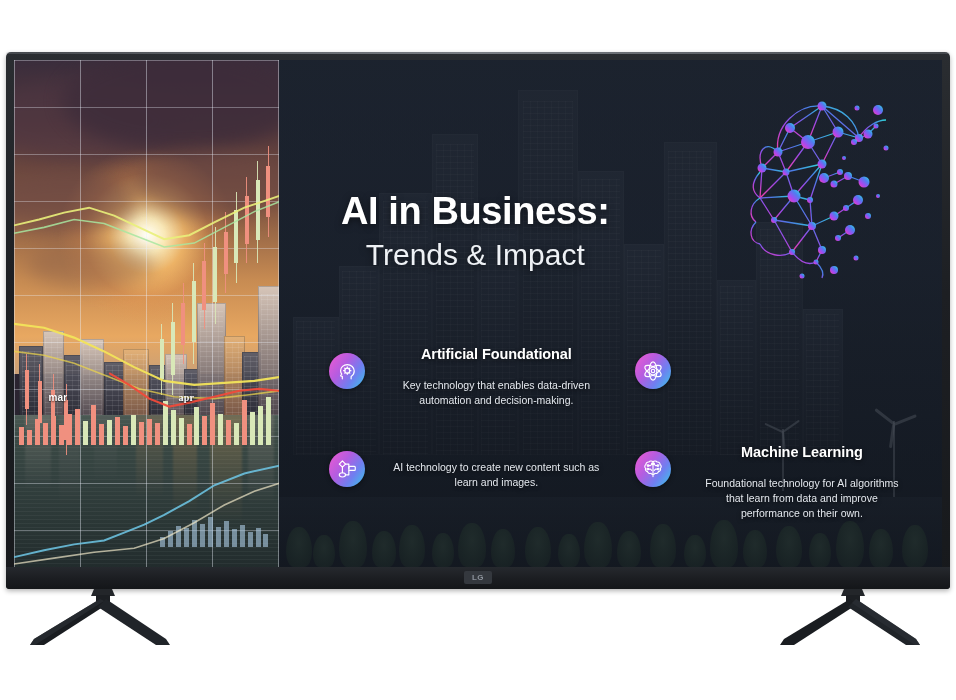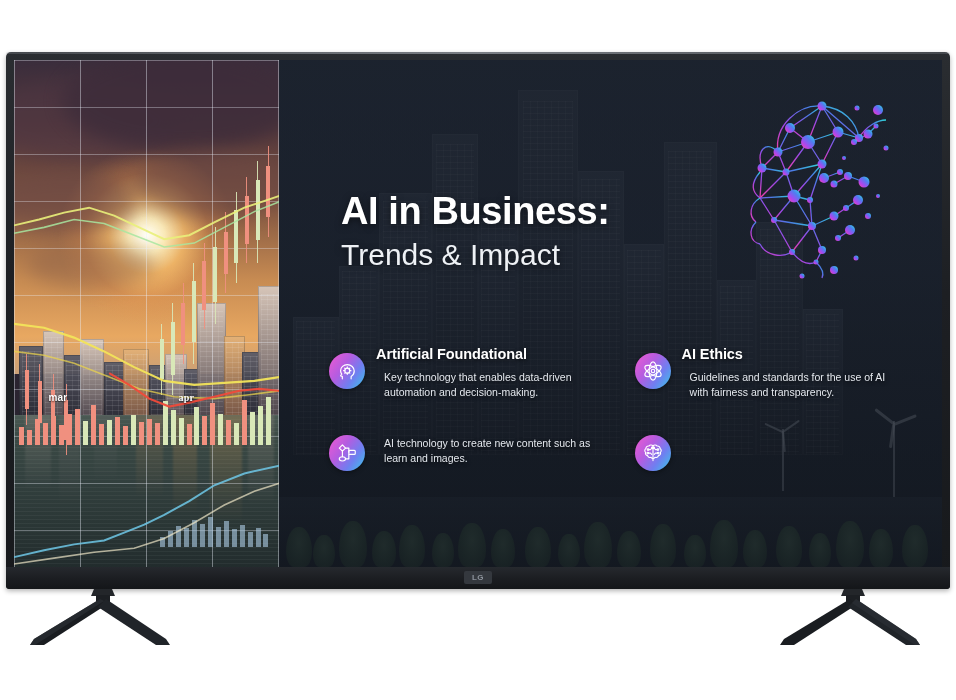--- a/index.html
+++ b/index.html
@@ -189,20 +189,21 @@
 
   svg.lp-lines { position:absolute; inset:0; width:100%; height:100%; }
 
   
   .slide {
     position: relative;
     flex: 1;
     height: 100%;
     overflow: hidden;
     background: linear-gradient(180deg, #222a38 0%, #1e2532 42%, #1a212c 70%, #151b24 100%);
+    text-align: center;
   }
 
   
   .sl-city { position:absolute; left:0; right:0; top: 6%; bottom: 22%; }
   .sbld {
     position: absolute; bottom: 0;
     background: linear-gradient(180deg, #2c3442 0%, #232a36 55%, #1b212b 100%);
     box-shadow: inset 0 0 0 1px rgba(255,255,255,.035);
   }
   .sbld::after {
@@ -286,21 +287,21 @@
     font-size: 14.5px;
     font-weight: bold;
     margin: 0 0 2px 0;
     letter-spacing: -0.1px;
     text-shadow: 0 1px 4px rgba(0,0,0,.65);
   }
   .feature-desc {
     color: #e4e8ee;
     font-size: 10.5px;
     line-height: 1.42;
-    margin: 8px;
+    margin: 16px;
     max-width: 212px;
     text-shadow: 0 1px 4px rgba(0,0,0,.7);
   }
 
   
   .stand-leg { position: absolute; top: 589px; height: 58px; width: 150px; }
   .stand-leg.left  { left: 28px; }
   .stand-leg.right { left: 778px; }
   .stand-leg svg { width:100%; height:100%; display:block; }
 </style>
@@ -645,24 +646,20 @@
 
               <div class="feature">
                 <span class="feature-icon">
                   <svg viewBox="0 0 24 24" fill="none" stroke="#ffffff" stroke-width="1.3" stroke-linecap="round">
                     <circle cx="12" cy="12" r="1.9"></circle>
                     <ellipse cx="12" cy="12" rx="10" ry="4.2" transform="rotate(30 12 12)"></ellipse>
                     <ellipse cx="12" cy="12" rx="10" ry="4.2" transform="rotate(-30 12 12)"></ellipse>
                     <ellipse cx="12" cy="12" rx="10" ry="4.2" transform="rotate(90 12 12)"></ellipse>
                   </svg>
                 </span>
-                <div class="feature-text">
-                  <p class="feature-title">AI Ethics</p>
-                  <p class="feature-desc">Guidelines and standards for the use of AI with fairness and transparency.</p>
-                </div>
               </div>
 
               <div class="feature">
                 <span class="feature-icon">
                   <svg viewBox="0 0 24 24" fill="none" stroke="#ffffff" stroke-width="1.3" stroke-linecap="round" stroke-linejoin="round">
                     <path d="M7 3.2 10.4 6.6 7 10 3.6 6.6z"></path>
                     <rect x="14" y="9.2" width="7" height="4.4" rx="1"></rect>
                     <ellipse cx="7" cy="18.4" rx="3.4" ry="2.3"></ellipse>
                     <path d="M10.4 6.6h3.6v4.6M7 10v6.1M10.4 18.4h3.6v-4.8"></path>
                   </svg>
@@ -681,20 +678,24 @@
                     <path d="M7.6 8.3h1.6M9.2 8.3 10.6 7M7.2 12.1h2.1M9.3 12.1l1.3 1.3"></path>
                     <path d="M16.4 8.3h-1.6M14.8 8.3 13.4 7M16.8 12.1h-2.1M14.7 12.1l-1.3 1.3"></path>
                     <circle cx="6.6" cy="8.3" r=".9"></circle>
                     <circle cx="6.3" cy="12.1" r=".9"></circle>
                     <circle cx="17.4" cy="8.3" r=".9"></circle>
                     <circle cx="17.7" cy="12.1" r=".9"></circle>
                     <circle cx="11.2" cy="6.4" r=".8"></circle>
                     <circle cx="12.8" cy="6.4" r=".8"></circle>
                   </svg>
                 </span>
+                <div class="feature-text">
+                  <p class="feature-title">Machine Learning</p>
+                  <p class="feature-desc">Foundational technology for AI algorithms that learn from data and improve performance on their own.</p>
+                </div>
               </div>
 
             </div>
           </div>
 
         </div>
       </div>
 
       <div class="tv-chin">
         <div class="tv-logo">LG</div>

